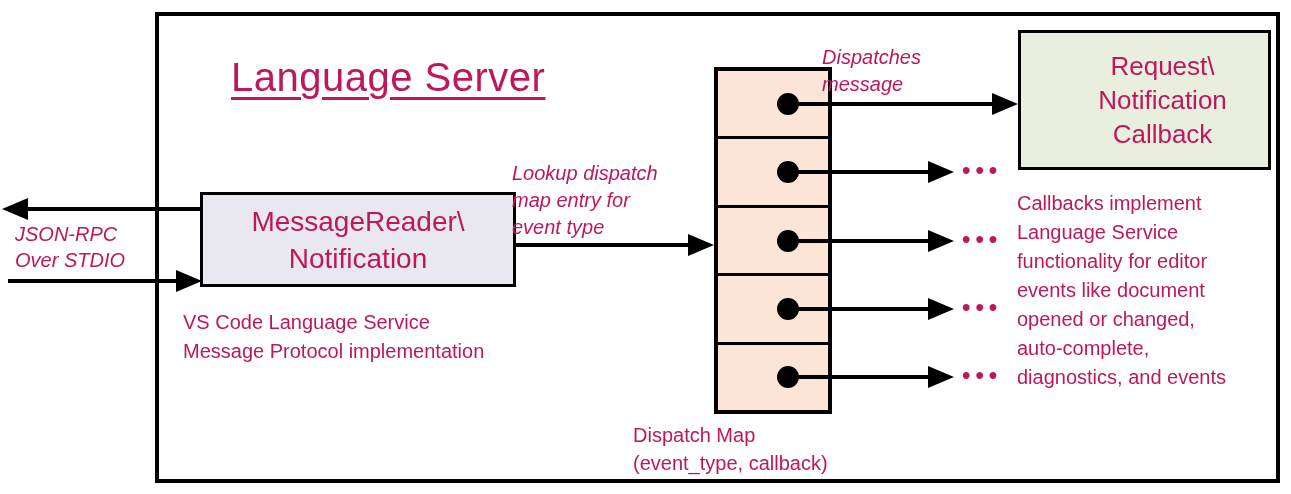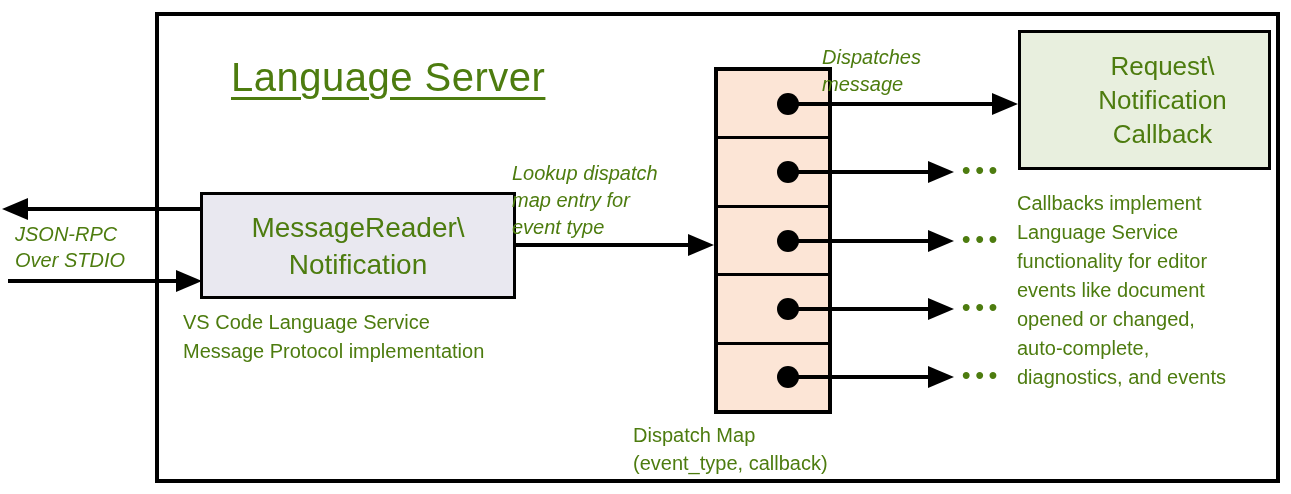--- a/index.html
+++ b/index.html
@@ -1,21 +1,21 @@
 <!DOCTYPE html>
 <html><head>
 <meta charset="utf-8">
 <style>
   html,body{margin:0;padding:0;background:#ffffff;}
   .canvas{
     position:relative;
     width:1291px;height:494px;
     background:#ffffff;
     font-family:"Liberation Sans", sans-serif;
-    color:#4d7c0f;
+    color:#be185d;
     overflow:hidden;
     border-radius:13px;
   }
   .outer-box{
     position:absolute;left:155px;top:12px;width:1125px;height:471px;
     border:4px solid #000;box-sizing:border-box;background:#ffffff;
   }
   .title{
     position:absolute;left:231px;top:55px;
     font-size:40px;letter-spacing:0.5px;
@@ -30,21 +30,21 @@
     border-top:11px solid transparent;border-bottom:11px solid transparent;
     border-right:26px solid #000;}
   .lbl{position:absolute;text-align:left;font-size:20px;}
   .italic{font-style:italic;}
   .ln{display:block;}
   .box{
     position:absolute;box-sizing:border-box;border:3px solid #000;
     display:flex;flex-direction:column;align-items:center;justify-content:center;
     text-align:center;
   }
-  .reader-box{left:200px;top:192px;width:316px;height:107px;background:#e9e8f0;
+  .reader-box{left:200px;top:192px;width:316px;height:95px;background:#e9e8f0;
     font-size:28px;line-height:37px;}
   .callback-box{left:1018px;top:30px;width:253px;height:140px;background:#e8efde;
     font-size:26px;line-height:34px;padding-left:36px;}
   .dmap{
     position:absolute;left:714px;top:67px;width:118px;height:347px;
     border:4px solid #000;box-sizing:border-box;
     display:flex;flex-direction:column;background:#fce5d6;
   }
   .dcell{flex:1 1 0;background:#fce5d6;border-bottom:3px solid #000;}
   .dcell:last-child{border-bottom:none;}

